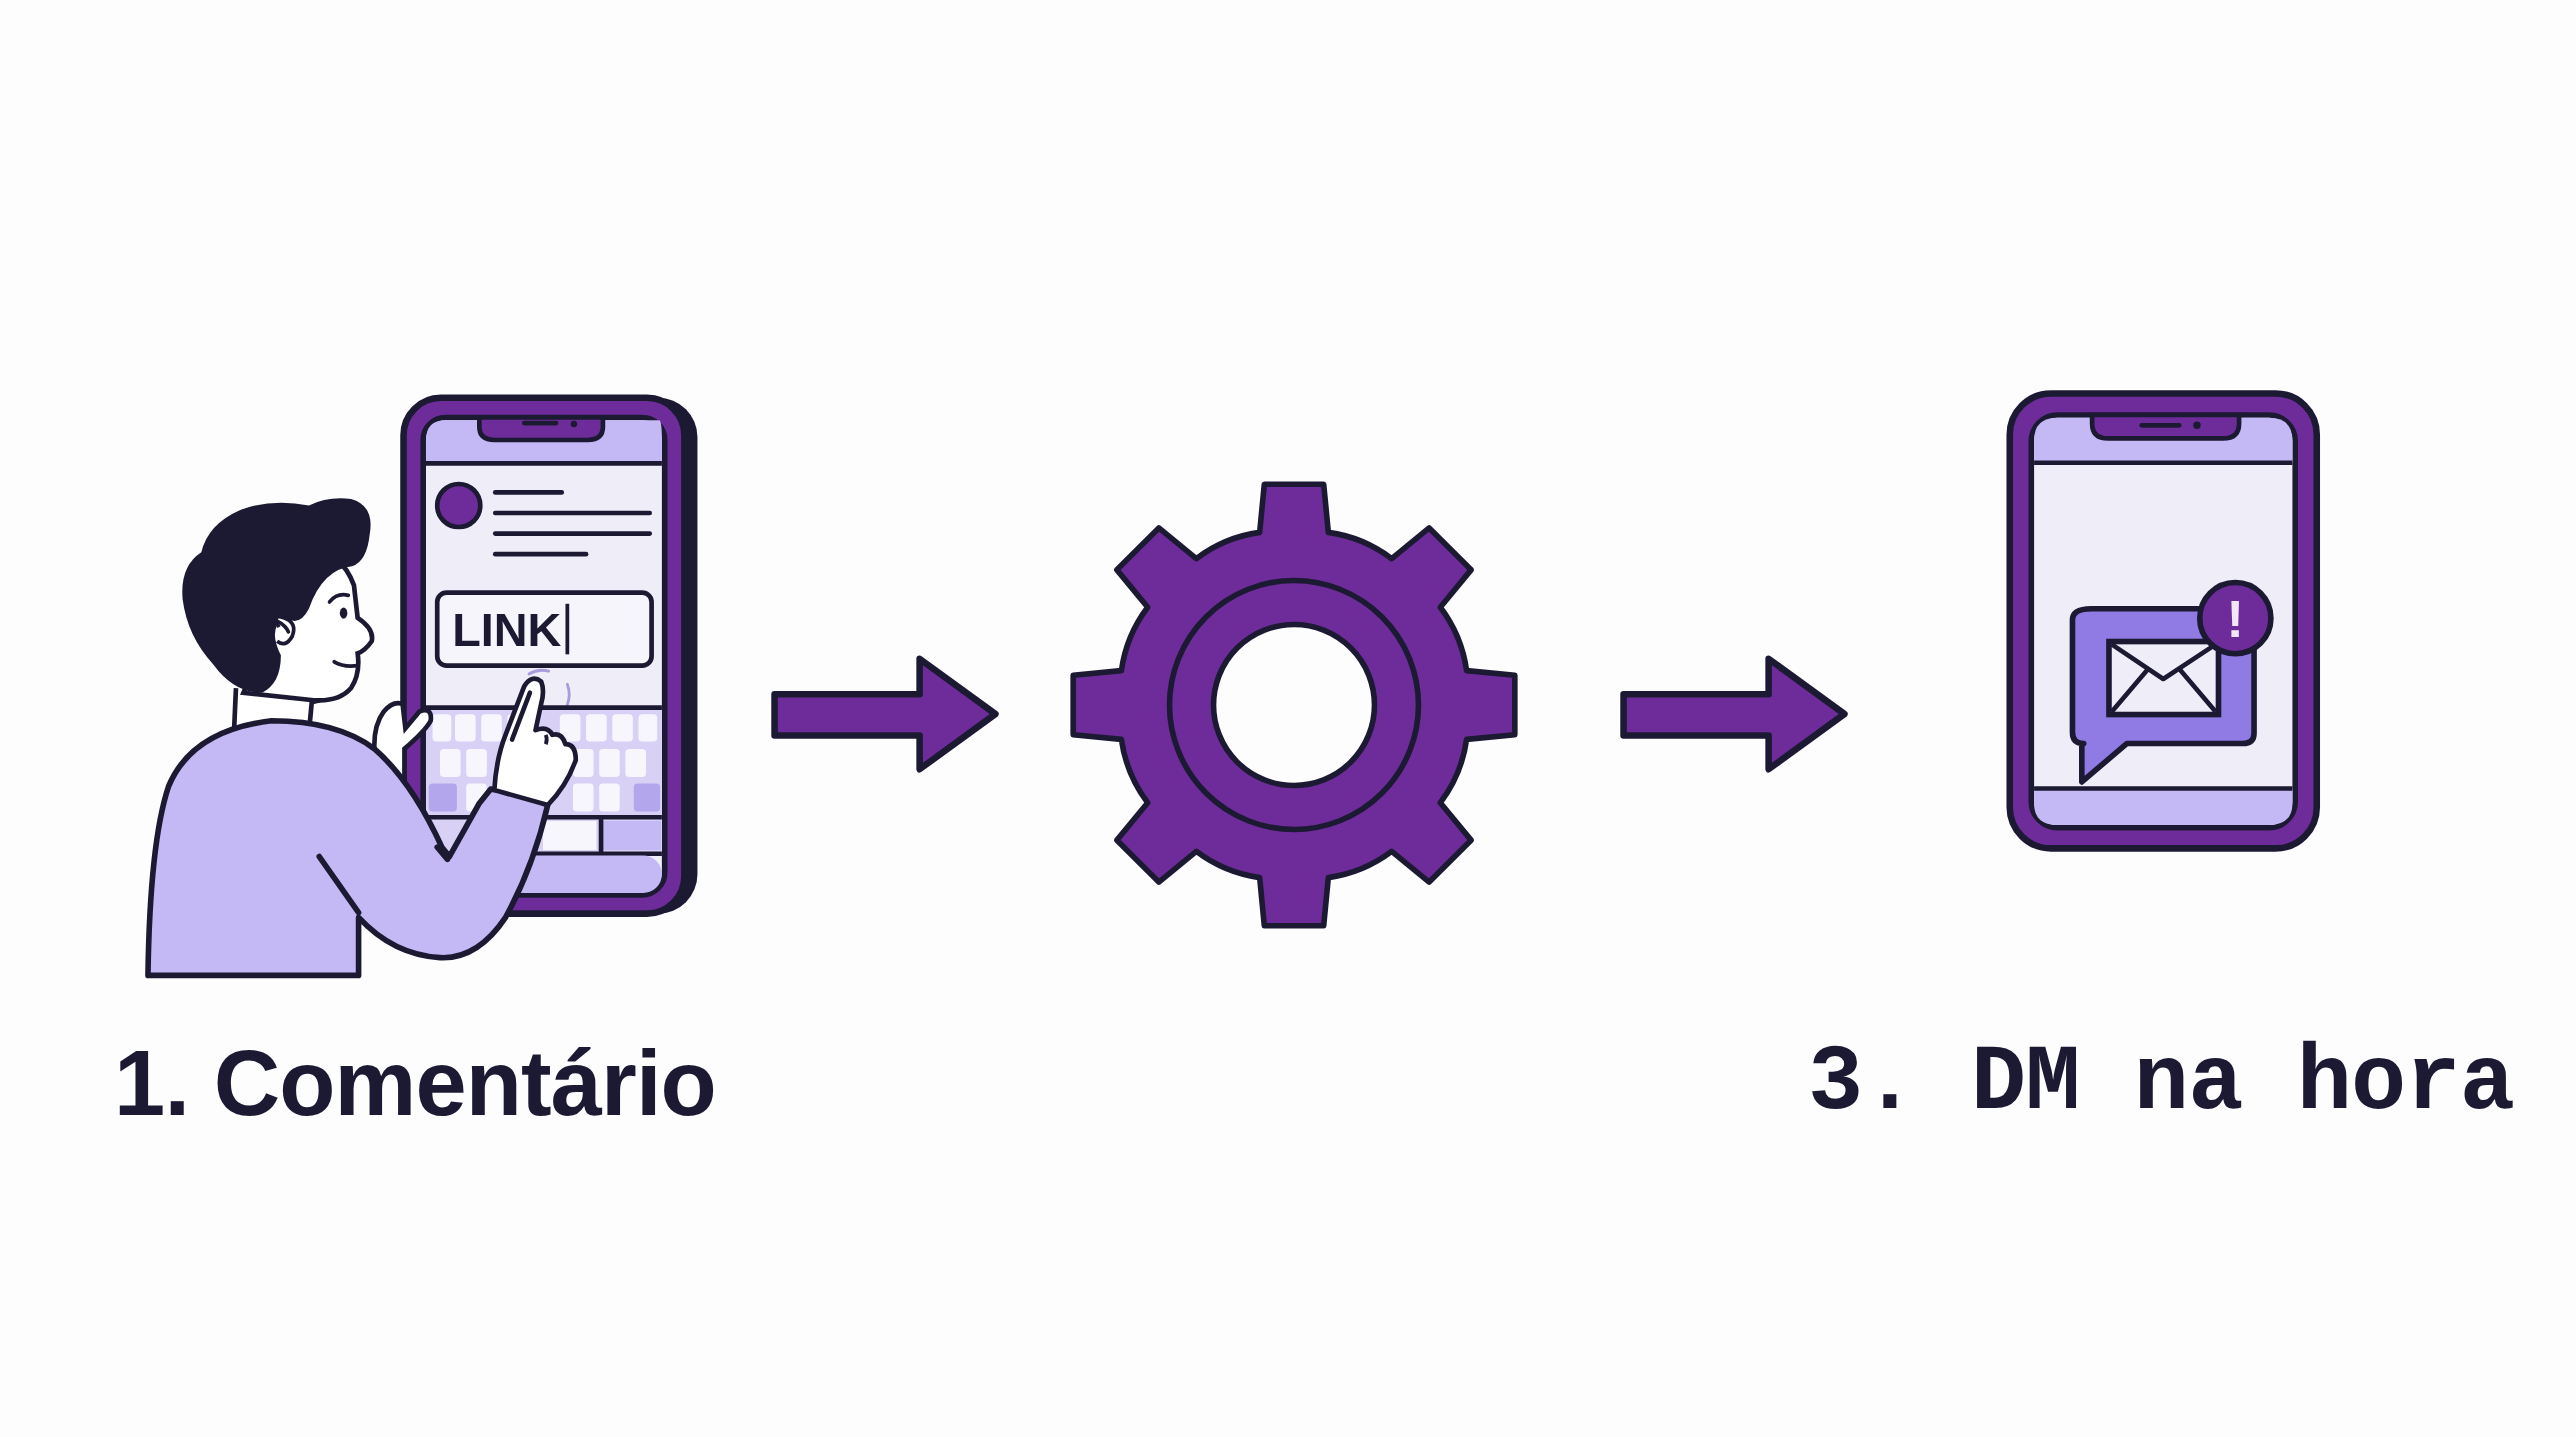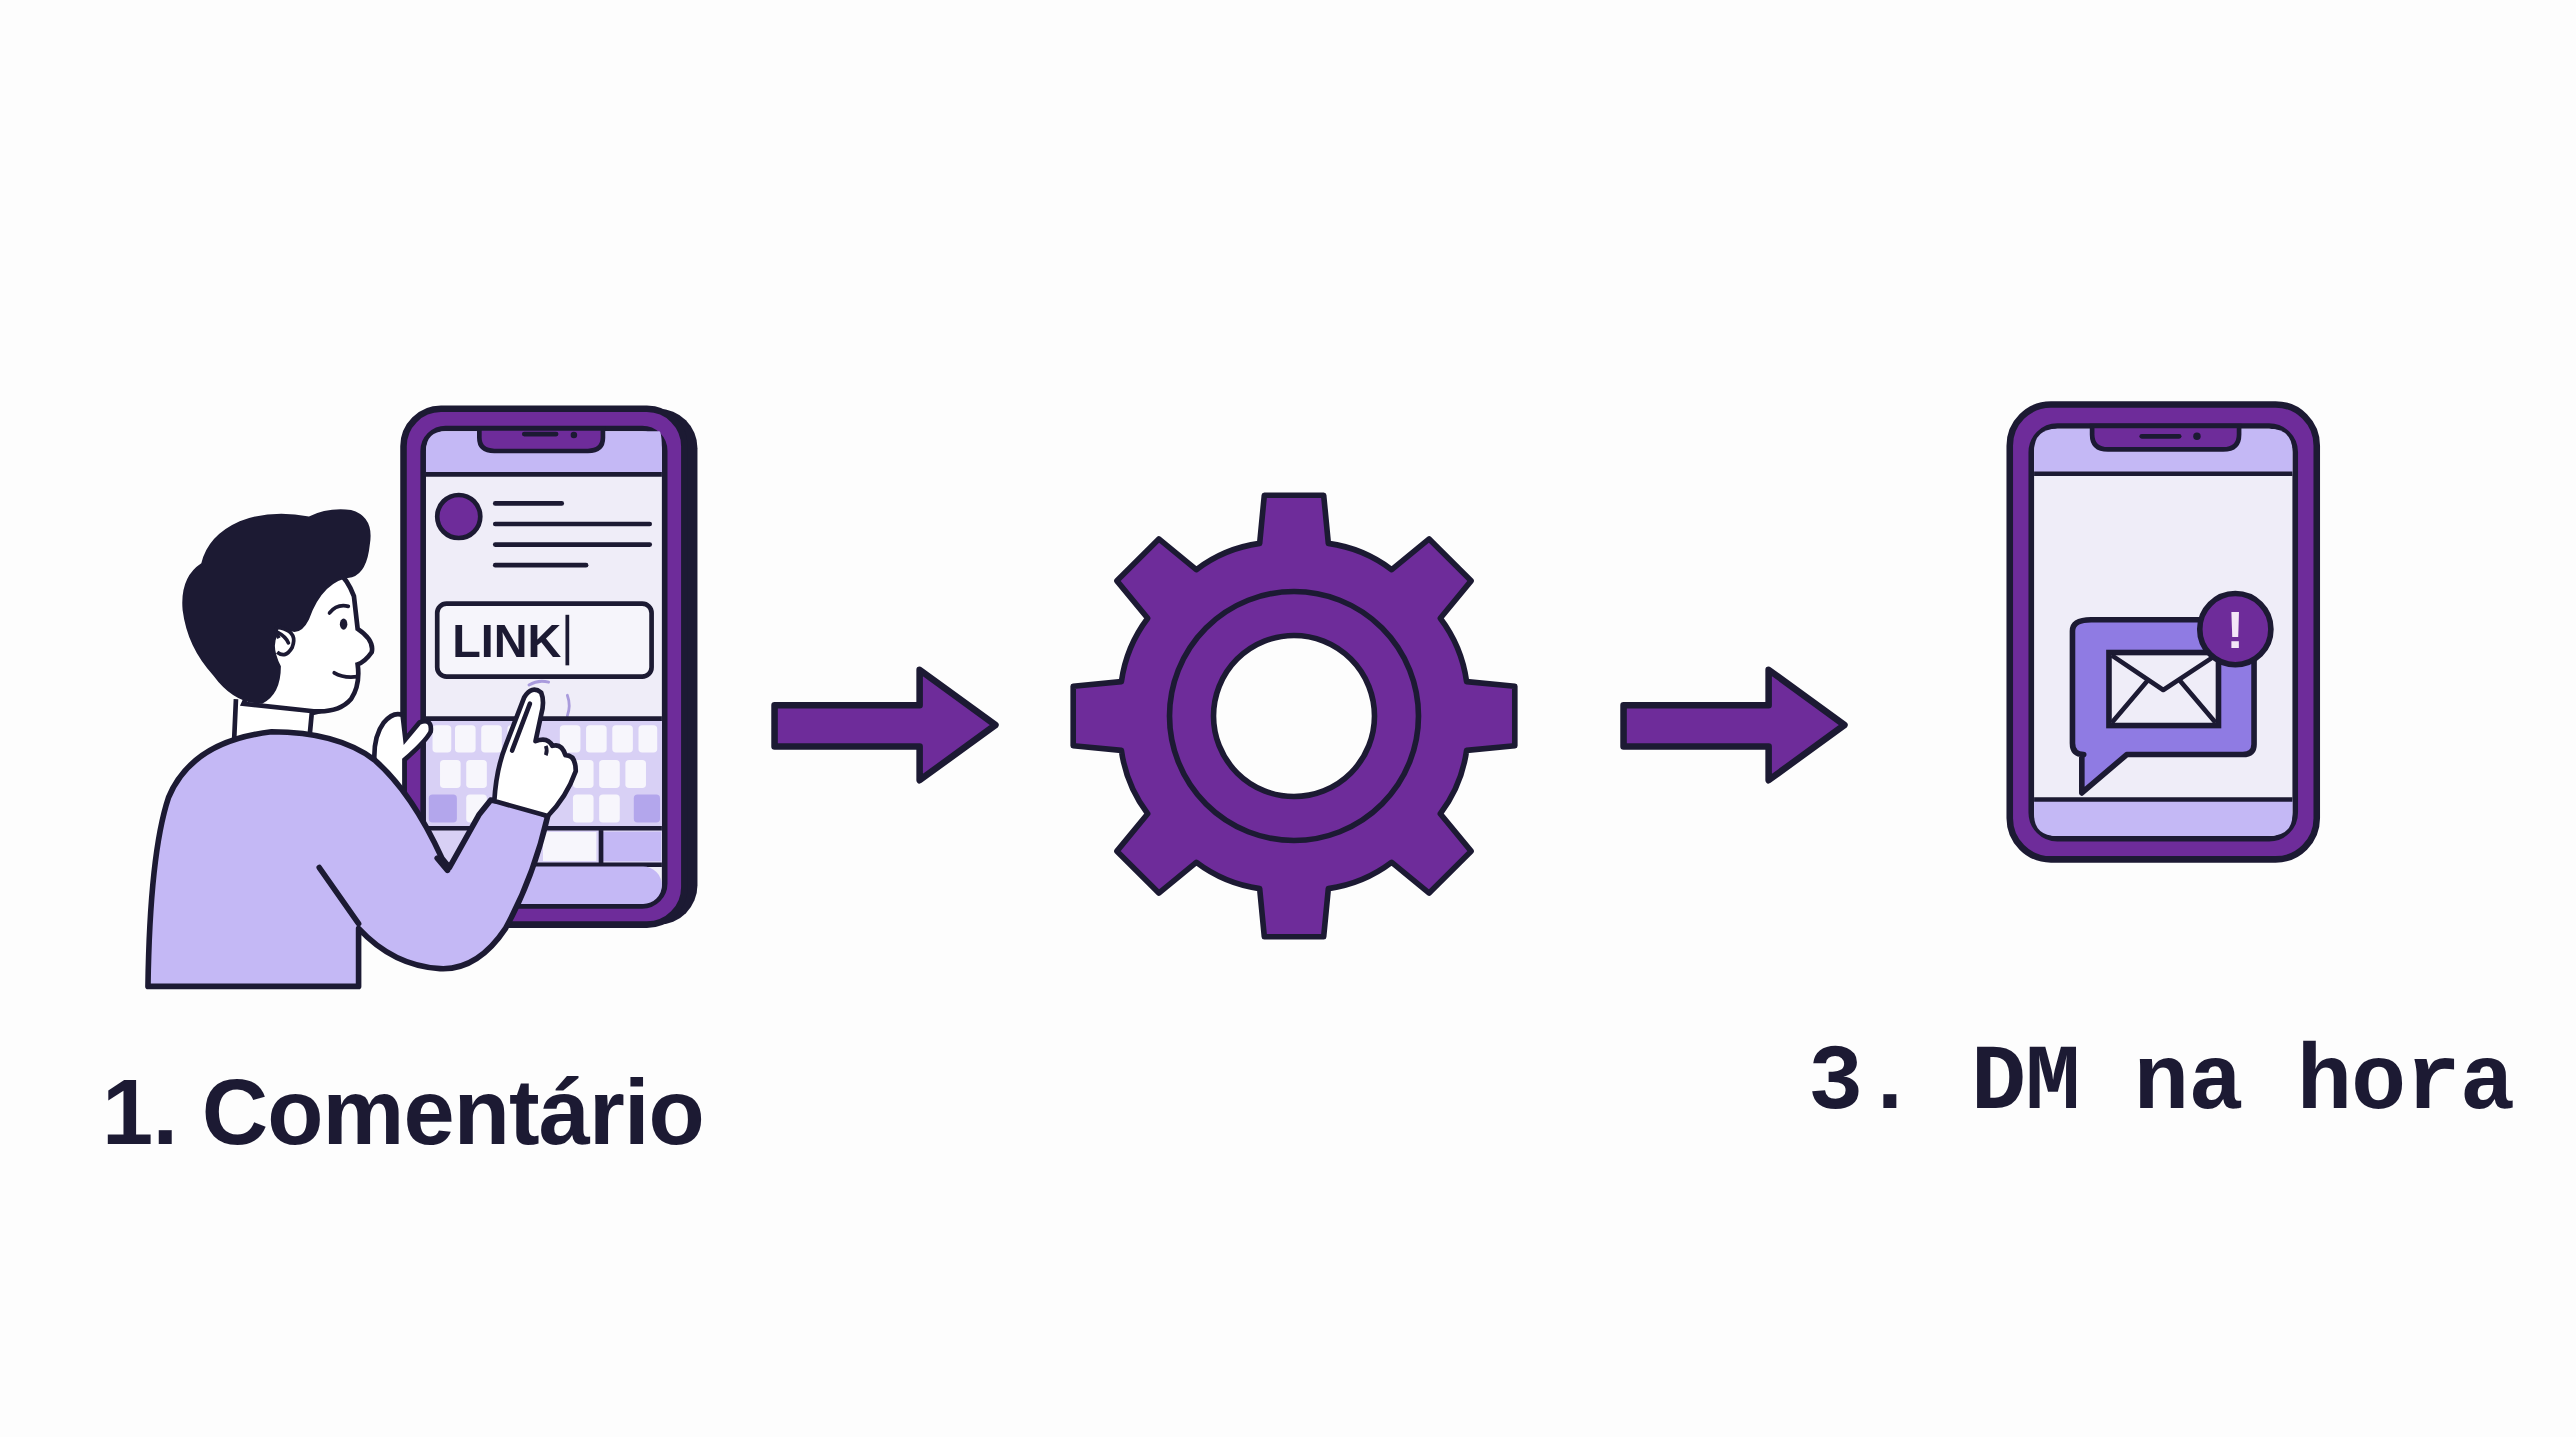--- a/index.html
+++ b/index.html
@@ -4,21 +4,21 @@
   <style>
     html, body { margin: 0; padding: 0; background: #fdfdfd; }
     #stage {
       position: relative;
       width: 2576px;
       height: 1438px;
       background: #fdfdfd;
       overflow: hidden;
       font-family: "Liberation Sans", "DejaVu Sans", sans-serif;
     }
-    .abs { position: absolute; margin-top: 11px; }
+    .abs { position: absolute; }
     svg { overflow: visible; }
     .step-label {
       position: absolute;
       top: 1032px;
       font-family: "Liberation Sans", sans-serif;
       font-weight: 700;
       font-size: 92px;
       line-height: 103px;
       color: #1c1a33;
       white-space: nowrap;
@@ -161,17 +161,17 @@
         <path d="M116 348 L155 302 M227 348 L188 302" fill="none" stroke="#1c1a33" stroke-width="5"></path>
       </g>
 
       <g>
         <circle cx="248" cy="248" r="38" fill="#6e2c9a" stroke="#1c1a33" stroke-width="6"></circle>
         <text x="248" y="268" font-size="56" font-weight="700" text-anchor="middle" fill="#f3e6f7" font-family="Liberation Sans, sans-serif">!</text>
       </g>
     </svg>
   </div>
 
-  <div class="step-label" style="left:403px;margin-top:29px;">1. Comentário</div>
+  <div class="step-label" style="left:415px;">1. Comentário</div>
   <div class="step-label" style="left:2161px;font-family:Liberation Mono, monospace;">3. DM na hora</div>
 
 </div>
 
 
 </body></html>

